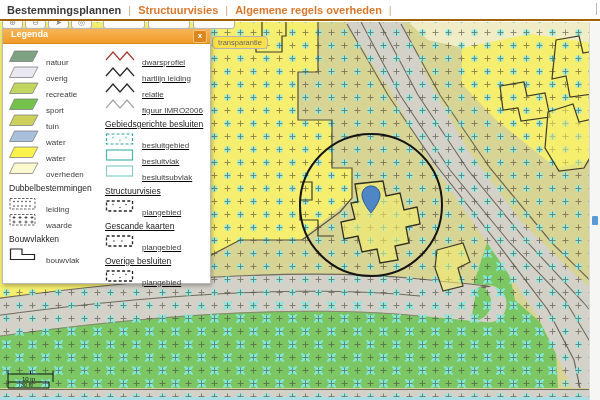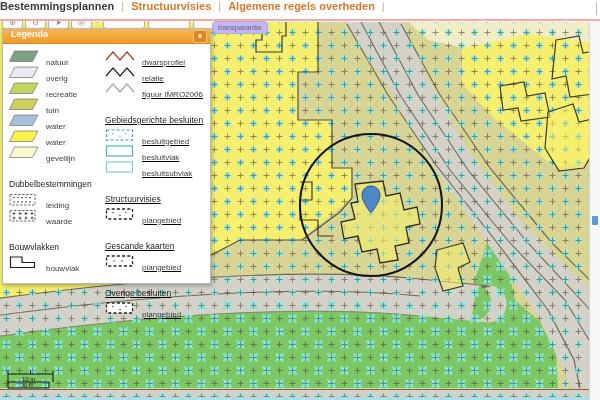--- a/index.html
+++ b/index.html
@@ -1,51 +1,51 @@
 <!DOCTYPE html>
 <html><head>
 <meta charset="utf-8">
 <style>
   html,body{margin:0;padding:0;}
   body{width:600px;height:400px;overflow:hidden;position:relative;
        font-family:"Liberation Sans", sans-serif;background:#fff;}
   
   .tabbar{position:absolute;left:0;top:0;width:600px;height:21px;background:#fff;
-          border-bottom:2px solid #fca5a5;z-index:40;display:flex;
-          box-sizing:border-box;}
+          border-bottom:2px solid #a16207;z-index:40;display:flex;align-items:center;
+          padding-left:7px;box-sizing:border-box;}
   .tab{font-size:11px;font-weight:bold;cursor:pointer;white-space:nowrap;}
   .tab-active{color:#3a3a3a;}
   .tab-idle{color:#d9782d;}
   .tabsep{color:#c9ab8a;font-size:11px;margin:0 7px;font-weight:normal;}
   .scroll-notch{position:absolute;right:3px;top:3px;width:1px;height:12px;background:#bbb;}
   
   .toolbar{position:absolute;left:0;top:15px;height:16px;z-index:10;}
   .tbtn{position:absolute;top:0;height:14px;background:#fcfcfa;border:1px solid #b3b3b3;
         border-radius:3px;box-sizing:border-box;font-size:8px;color:#888;
         display:flex;align-items:center;justify-content:center;cursor:pointer;}
-  .transp-btn{position:absolute;left:212px;top:21px;height:13px;width:56px;z-index:15;
-        background:#c4b5fd;border:1px solid #b3b3b3;border-radius:4px;box-sizing:border-box;
+  .transp-btn{position:absolute;left:212px;top:36px;height:13px;width:56px;z-index:15;
+        background:#fde047;border:1px solid #b3b3b3;border-radius:4px;box-sizing:border-box;
         font-size:7.5px;color:#666;display:flex;align-items:center;justify-content:center;cursor:pointer;}
   
   .legend{position:absolute;left:2px;top:28px;width:209px;height:256px;background:#fff;
           border:1px solid #b9b9b9;box-shadow:1px 2px 4px rgba(0,0,0,.28);z-index:30;
           box-sizing:border-box;}
   .legend-header{height:14px;background:linear-gradient(#f7b455,#ef9b28);
           border-bottom:1px solid #d88a1a;display:flex;align-items:flex-start;position:relative;}
   .legend-title{color:#fff;font-size:9px;font-weight:bold;padding-left:8px;}
   .legend-close{position:absolute;right:3px;top:1px;width:12px;height:11px;background:#e0861f;
           border:1px solid #f8c57c;border-radius:2px;color:#fff;font-size:8px;line-height:10px;
           text-align:center;cursor:pointer;font-weight:bold;}
   .legend-body{display:flex;padding:4px 2px 0 6px;}
   .lcol{width:96px;}
   .rcol{width:103px;text-decoration:underline;}
   .lrow{display:flex;align-items:center;height:16px;}
   .lrow svg{flex:0 0 auto;}
   .llabel{font-size:8px;color:#3c3c3c;margin-left:7px;white-space:nowrap;margin-top:12px;}
-  .lsec{font-size:8.5px;color:#222;height:13px;line-height:13px;margin-top:18px;white-space:nowrap;}
+  .lsec{font-size:8.5px;color:#222;height:13px;line-height:13px;margin-top:6px;white-space:nowrap;}
   
   .mapwrap{position:absolute;left:0;top:0;width:600px;height:400px;z-index:1;}
   
   .vscroll{position:absolute;right:0;top:22px;width:11px;height:378px;background:#f6f6f4;
            border-left:1px solid #d8d8d8;z-index:20;box-sizing:border-box;}
   .vthumb{position:absolute;left:2px;top:194px;width:6px;height:9px;background:#5a9bd4;border-radius:1px;}
 </style>
 </head>
 <body>
 
@@ -167,41 +167,47 @@
         <span class="llabel">overig</span>
       </div>
       <div class="lrow">
         <svg width="30" height="13">
             <polygon points="5.5,1 29,1 23.5,11.5 0.5,11.5" stroke="#808080" stroke-width="0.8" fill="#c0d65f"></polygon>
           </svg>
         <span class="llabel">recreatie</span>
       </div>
       <div class="lrow">
         <svg width="30" height="13">
+            <polygon points="5.5,1 29,1 23.5,11.5 0.5,11.5" stroke="#808080" stroke-width="0.8" fill="#74c24c"></polygon>
+          </svg>
+        <span class="llabel">sport</span>
+      </div>
+      <div class="lrow">
+        <svg width="30" height="13">
             <polygon points="5.5,1 29,1 23.5,11.5 0.5,11.5" stroke="#808080" stroke-width="0.8" fill="#cdd05b"></polygon>
           </svg>
         <span class="llabel">tuin</span>
       </div>
       <div class="lrow">
         <svg width="30" height="13">
             <polygon points="5.5,1 29,1 23.5,11.5 0.5,11.5" stroke="#808080" stroke-width="0.8" fill="#a8c0dc"></polygon>
           </svg>
         <span class="llabel">water</span>
       </div>
       <div class="lrow">
         <svg width="30" height="13">
             <polygon points="5.5,1 29,1 23.5,11.5 0.5,11.5" stroke="#808080" stroke-width="0.8" fill="#f9f24b"></polygon>
           </svg>
         <span class="llabel">water</span>
       </div>
       <div class="lrow">
         <svg width="30" height="13">
             <polygon points="5.5,1 29,1 23.5,11.5 0.5,11.5" stroke="#808080" stroke-width="0.8" fill="#fbf8cd"></polygon>
           </svg>
-        <span class="llabel">gevellijn</span>
+        <span class="llabel">overheden</span>
       </div>
 
       <div class="lsec">Dubbelbestemmingen</div>
       <div class="lrow">
         <svg width="30" height="13">
           <rect x="1" y="1.5" width="25" height="10.5" fill="#fff" stroke="#555" stroke-width="0.9" stroke-dasharray="2.5,1.5"></rect>
           <g fill="#333">
             <circle cx="5" cy="4.5" r="0.8"></circle>
               <circle cx="9" cy="4.5" r="0.8"></circle>
               <circle cx="13" cy="4.5" r="0.8"></circle>
@@ -237,20 +243,26 @@
       <div class="lrow">
         <svg width="30" height="14">
             <polyline points="1,11 8,3 15,11 22,3 29,11" fill="none" stroke-width="1.2" stroke="#a03c2e"></polyline>
           </svg>
         <span class="llabel">dwarsprofiel</span>
       </div>
       <div class="lrow">
         <svg width="30" height="14">
             <polyline points="1,11 8,3 15,11 22,3 29,11" fill="none" stroke-width="1.3" stroke="#2a2a2a"></polyline>
           </svg>
+        <span class="llabel">hartlijn leiding</span>
+      </div>
+      <div class="lrow">
+        <svg width="30" height="14">
+            <polyline points="1,11 8,3 15,11 22,3 29,11" fill="none" stroke-width="1.3" stroke="#2a2a2a"></polyline>
+          </svg>
         <span class="llabel">relatie</span>
       </div>
       <div class="lrow">
         <svg width="30" height="14">
             <polyline points="1,11 8,3 15,11 22,3 29,11" fill="none" stroke-width="1.2" stroke="#a8a8a8"></polyline>
           </svg>
         <span class="llabel">figuur IMRO2006</span>
       </div>
 
       <div class="lsec">Gebiedsgerichte besluiten</div>

